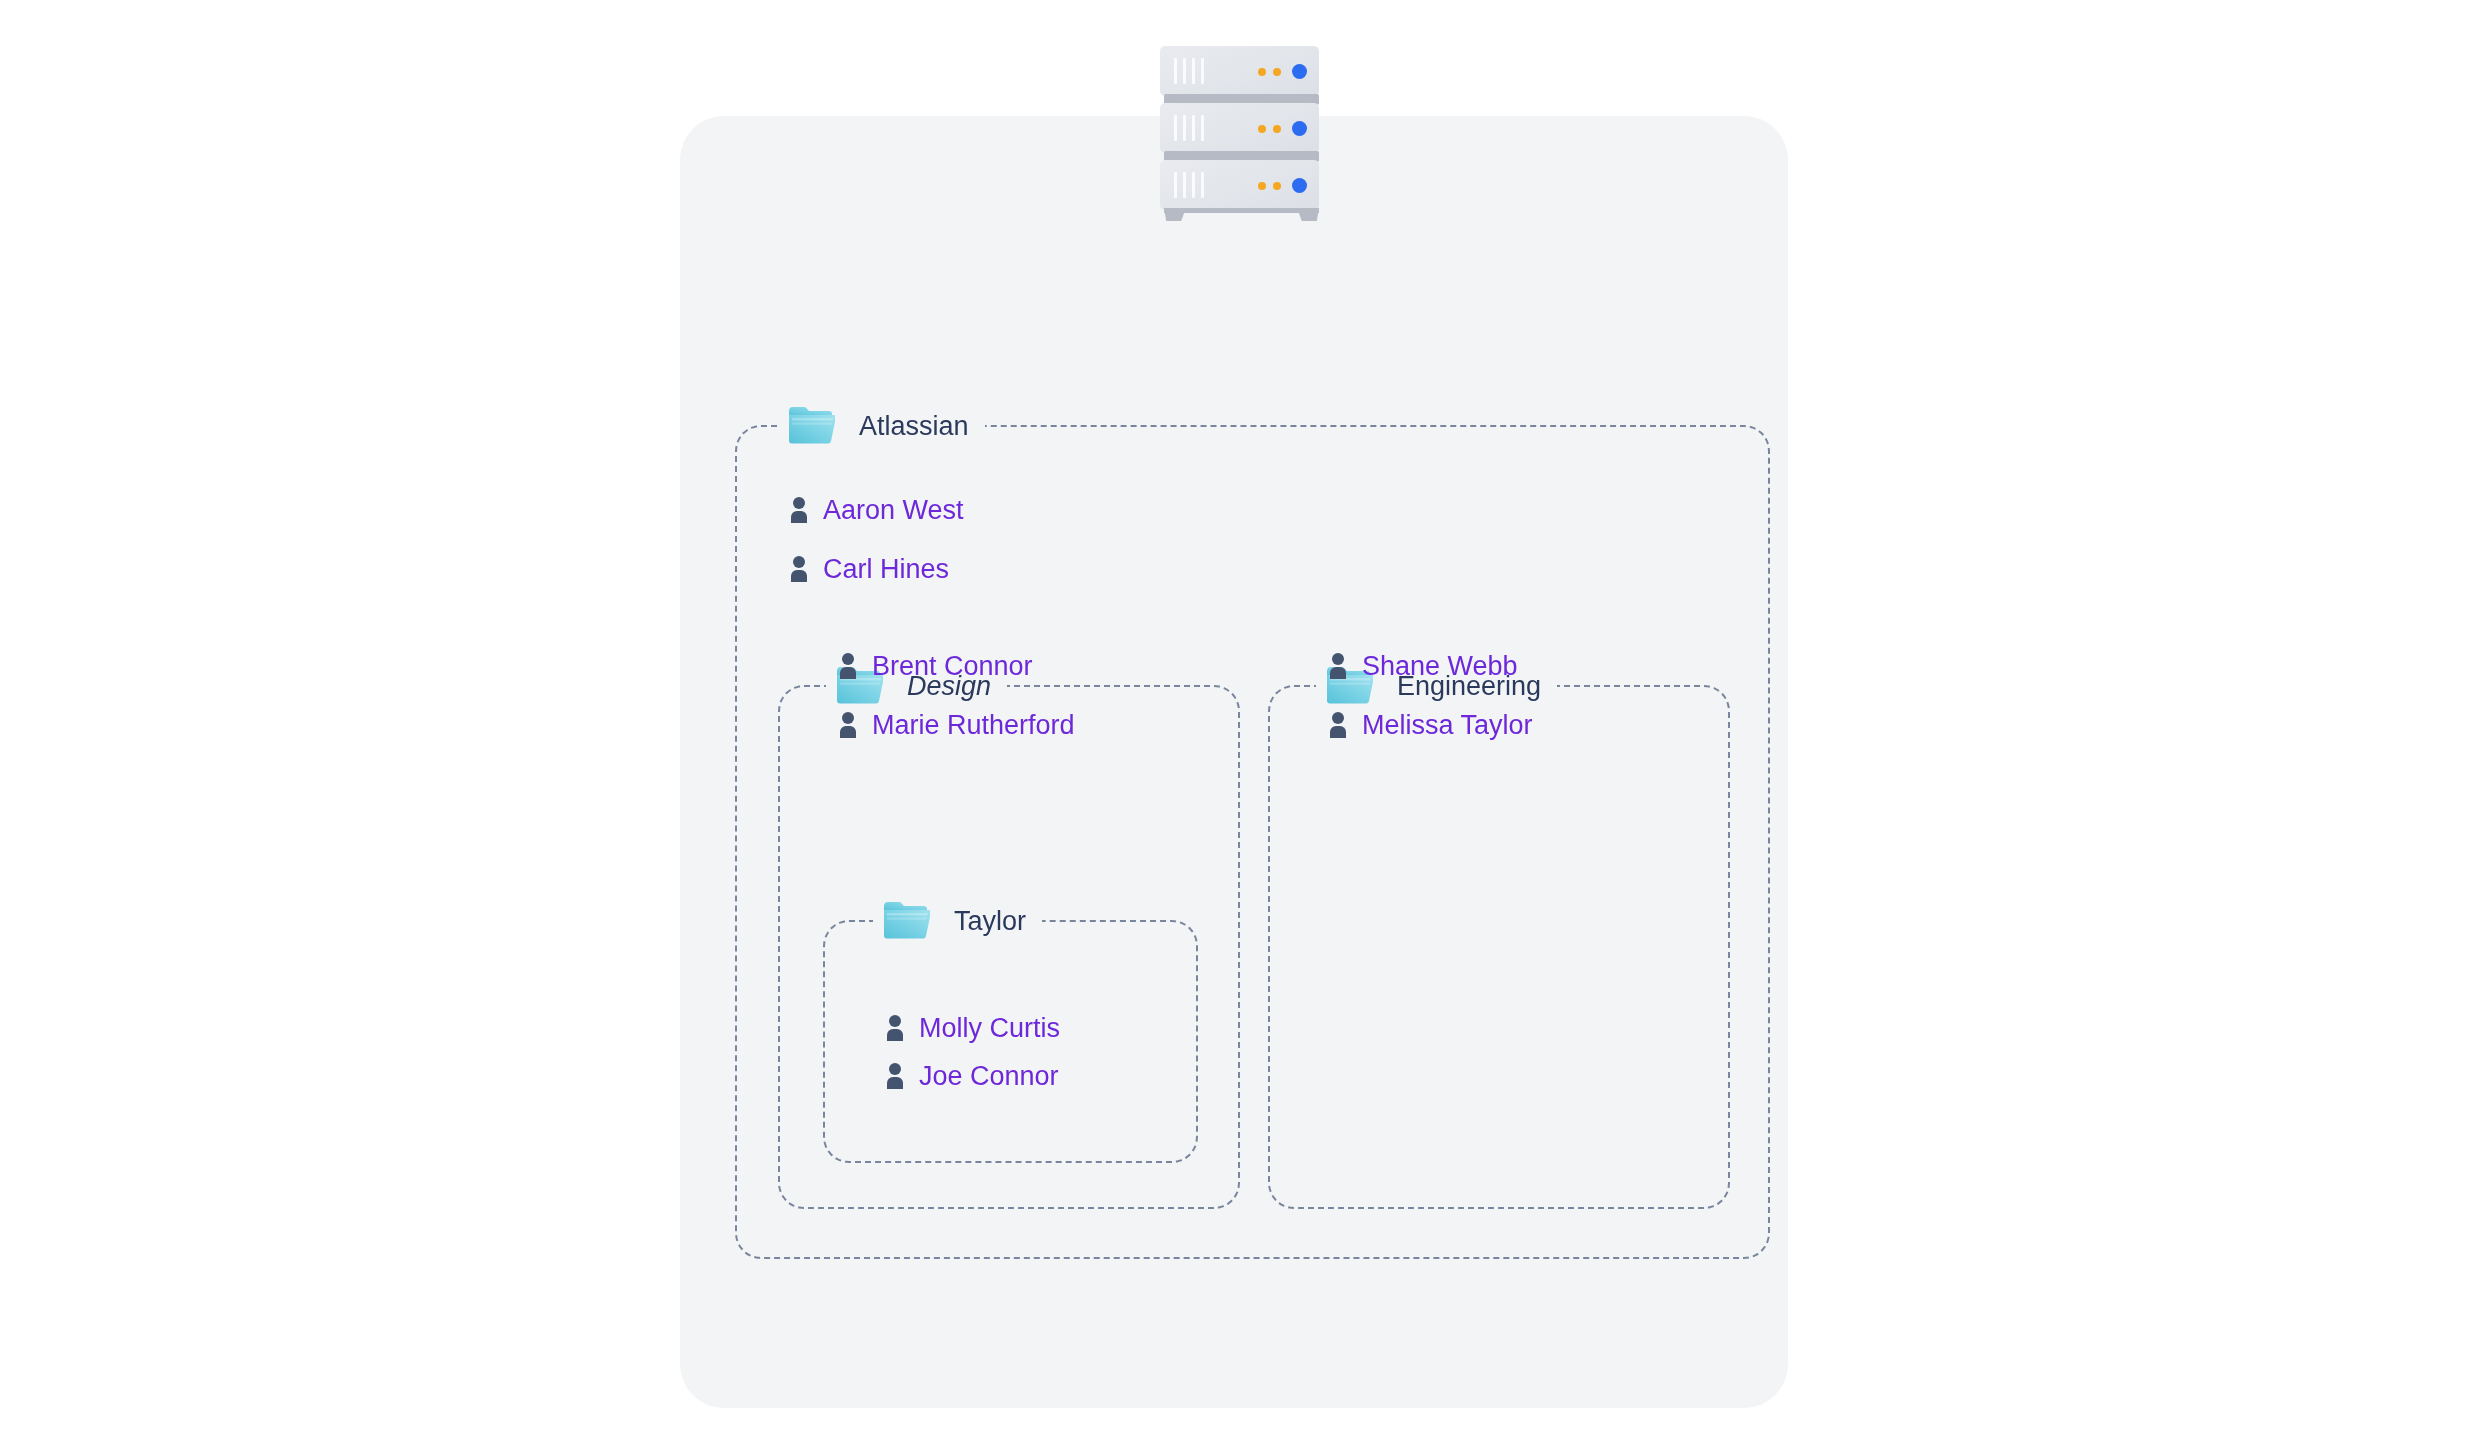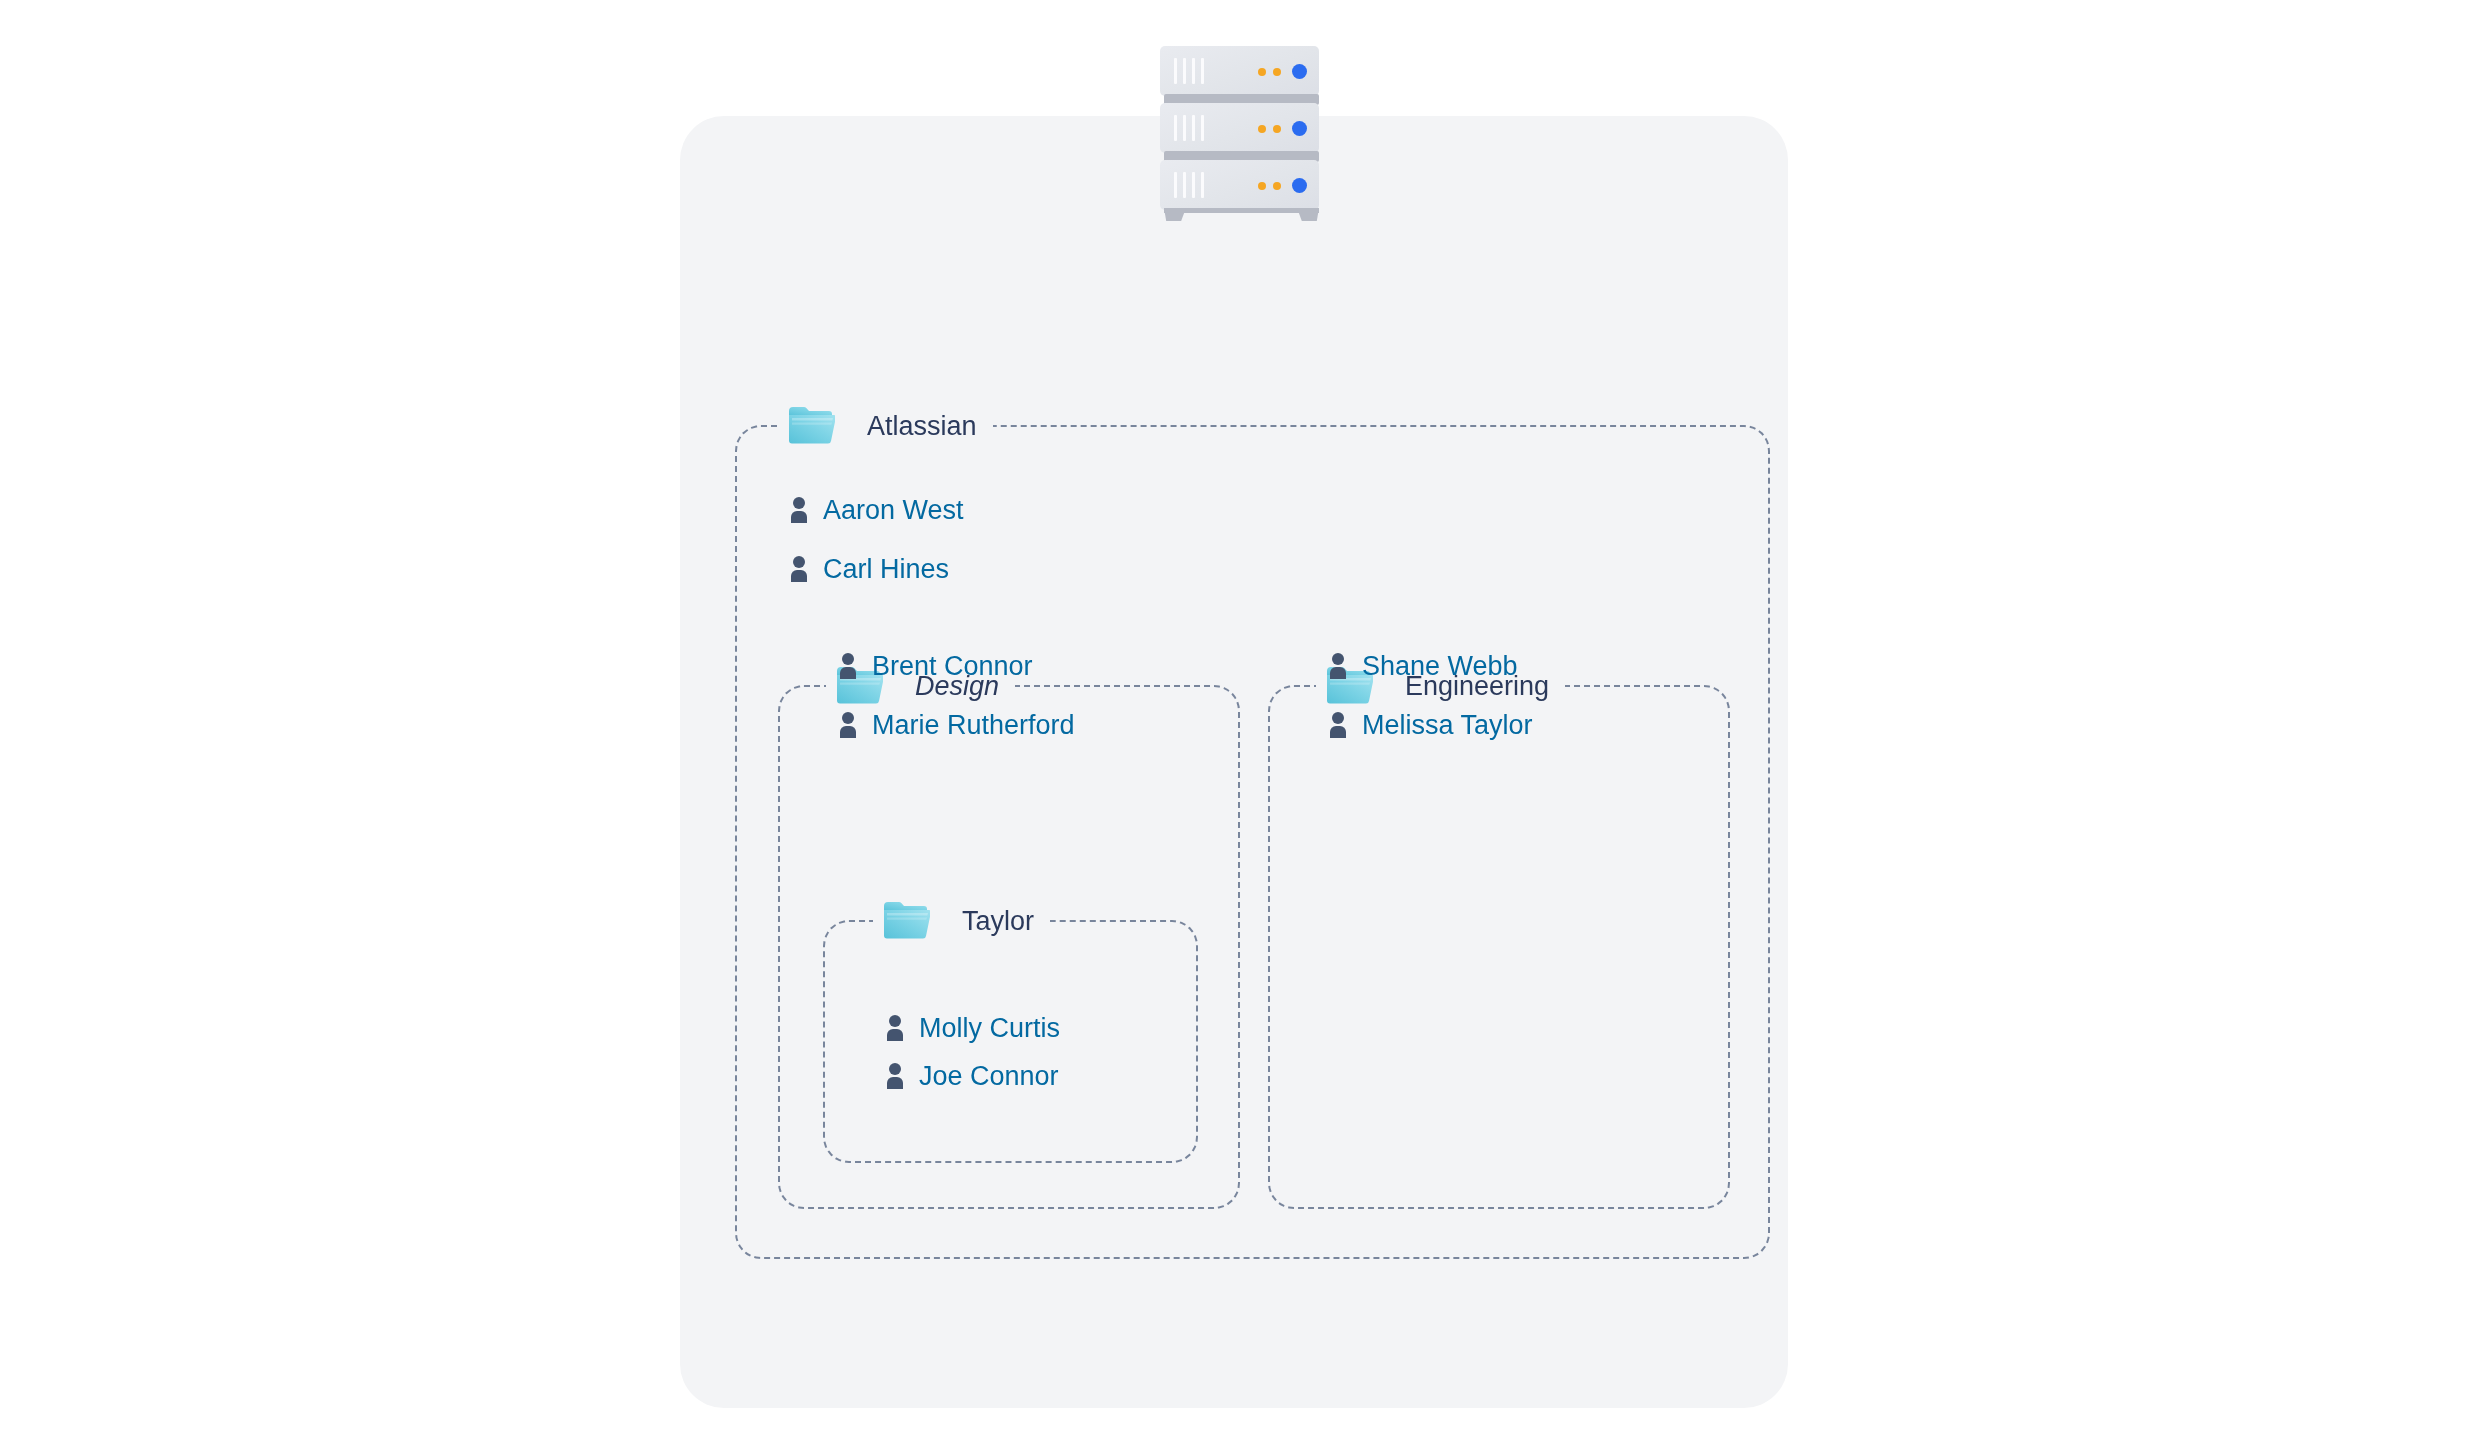--- a/index.html
+++ b/index.html
@@ -128,21 +128,21 @@
     border: 2.5px dashed #78859c;
     border-radius: 26px;
     background: transparent;
   }
 
   
   .group-label {
     position: absolute;
     display: flex;
     align-items: center;
-    gap: 32px;
+    gap: 24px;
     background: #f3f4f6;
     padding: 0 16px 0 10px;
     height: 46px;
     white-space: nowrap;
     justify-content: center;
   }
   .group-label .label-text {
     font-size: 27px;
     color: #2b3a5c;
     line-height: 1;
@@ -156,21 +156,21 @@
   .person-row {
     position: absolute;
     display: flex;
     align-items: center;
     gap: 14px;
     white-space: nowrap;
   }
   .person-icon { width: 20px; height: 26px; display: block; flex: 0 0 auto; }
   .person-name {
     font-size: 27px;
-    color: #0369a1;
+    color: #6d28d9;
     line-height: 1;
     padding-top: 1px;
   }
 
   
   #group-atlassian { left: 735px; top: 425px; width: 1035px; height: 834px; }
   #label-atlassian { left: 778px; top: 402px; }
 
   #person-aaron-west { left: 789px; top: 496px; }
   #person-carl-hines { left: 789px; top: 555px; }

